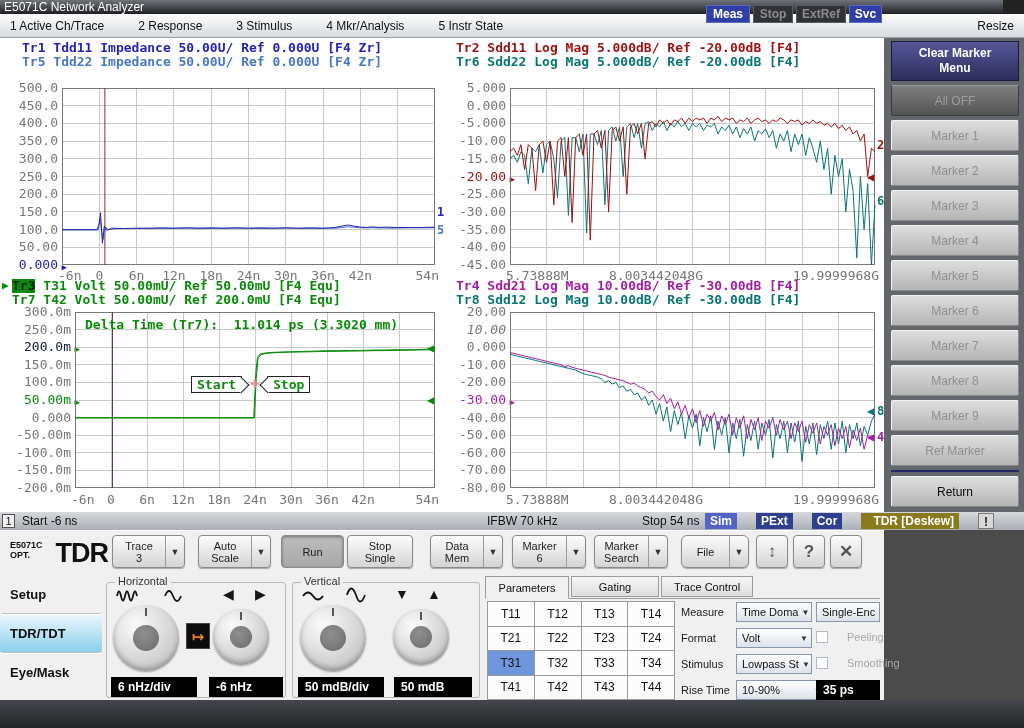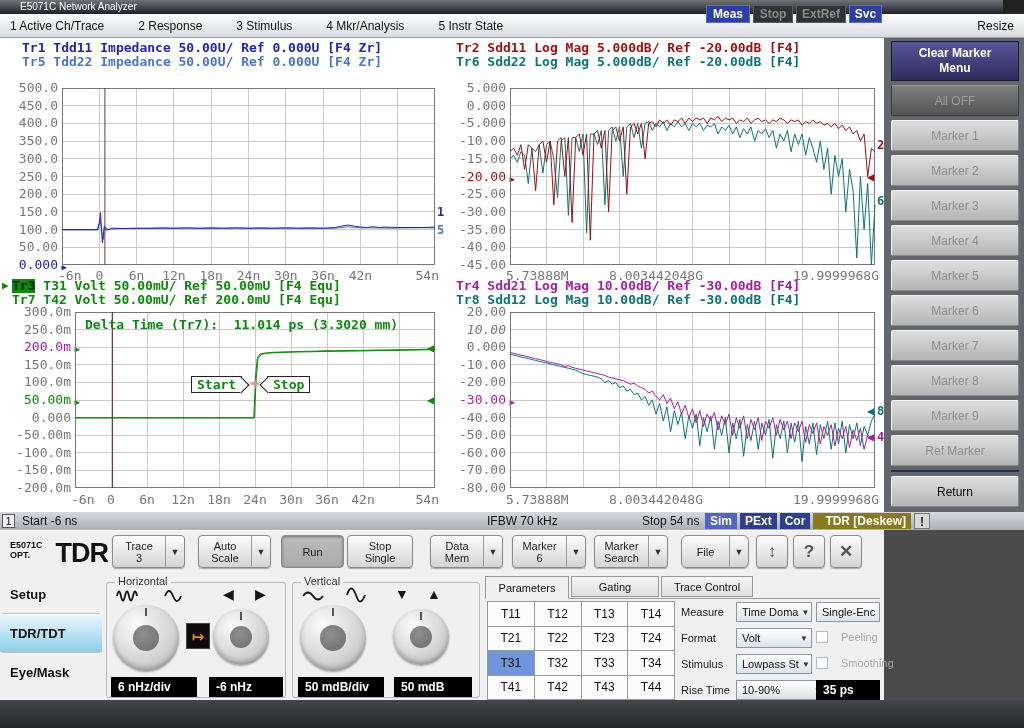--- a/index.html
+++ b/index.html
@@ -1,18 +1,18 @@
 <!DOCTYPE html>
 <html><head>
 <meta charset="utf-8">
 <style>
 *{margin:0;padding:0;box-sizing:border-box}
 html,body{width:1024px;height:728px}
 body{position:relative;background:#222;font-family:"Liberation Sans",sans-serif;overflow:hidden}
-#titlebar{position:absolute;left:0;top:0;width:1003px;height:14px;background:linear-gradient(#70747a,#1e2024);color:#fff;font-size:10px;line-height:14px;padding-left:20px}
+#titlebar{position:absolute;left:0;top:0;width:1003px;height:14px;background:linear-gradient(#70747a,#1e2024);color:#fff;font-size:12px;line-height:14px;padding-left:4px}
 #menubar{position:absolute;top:14px;left:0;width:1024px;height:24px;background:linear-gradient(#fdfdfd,#d7dbdf);border-bottom:1px solid #98a0a8;display:flex;align-items:center;font-size:12px;color:#101010;padding:0 10px;gap:34px}
 #menubar .resize{margin-left:auto}
 #lcd{position:absolute;top:38px;left:0;width:884px;height:474px;background:#fff}
 .hdr{position:absolute;font:bold 13px "DejaVu Sans Mono",monospace;line-height:14px;white-space:pre}
 .hline{display:flex}
 .hArrow{width:10px;font-size:11px}
 .yl{position:absolute;font:13px "DejaVu Sans Mono",monospace;color:#777;width:62px;text-align:right;line-height:14px}
 .ylarrow{position:absolute;right:-9px;top:2px;font-size:9px}
 .xl{position:absolute;font:13px "DejaVu Sans Mono",monospace;color:#777;white-space:nowrap;line-height:14px}
 .edge{position:absolute;font:bold 12px "DejaVu Sans Mono",monospace;line-height:14px;white-space:nowrap}
@@ -26,21 +26,21 @@
 #mmtitle{height:40px;background:linear-gradient(#56569a,#2d2d5c);border:1px solid #191938;color:#fff;font:bold 12px/15px "Liberation Sans",sans-serif;display:flex;align-items:center;justify-content:center;text-align:center;white-space:pre-line}
 .mbtn{height:31px;margin-top:4px;border-radius:2px;background:linear-gradient(#dedede,#b4b4b4);border:1px solid #8a8a8a;border-top-color:#f4f4f4;border-left-color:#f4f4f4;color:#8f8f8f;font:12px "Liberation Sans",sans-serif;display:flex;align-items:center;justify-content:center}
 .mbtn.dark{background:linear-gradient(#7e7e7e,#545454);color:#9d9d9d;border-color:#3c3c3c;border-top-color:#9a9a9a}
 .mbtn.active{color:#0c0c0c}
 .mdiv{height:2px;background:#222a66;margin-top:4px}
 #statusbar{position:absolute;top:512px;left:0;width:1024px;height:18px;background:linear-gradient(#d6d8dc,#aab0b6);font:12px "Liberation Sans",sans-serif;color:#101010}
 #sb-ch{position:absolute;left:2px;top:2px;width:13px;height:14px;background:#f2f2f2;border:1px solid #555;text-align:center;line-height:12px;font-size:11px}
 #sb-start{position:absolute;left:22px;top:2px}
 #sb-ifbw{position:absolute;left:487px;top:2px}
 #sb-stop{position:absolute;left:642px;top:2px}
-#sb-badges{position:absolute;left:705px;top:1px;display:flex;gap:3px;height:16px}
+#sb-badges{position:absolute;left:705px;top:1px;display:flex;gap:19px;height:16px}
 .sbadge{padding:0 5px;color:#fff;font-weight:bold;font-size:12px;line-height:16px;white-space:nowrap}
 #tdr{position:absolute;top:530px;left:0;width:884px;height:170px;background:#f0f0f0;border-top:1px solid #fff}
 #rdark{position:absolute;top:530px;left:884px;width:140px;height:170px;background:#4b4b4b}
 #logo{position:absolute;left:10px;top:540px;color:#111;display:flex;align-items:flex-start}
 #logo .sm{font:bold 9px/10px "Liberation Sans",sans-serif}
 #logo .big{font:bold 27px/26px "Liberation Sans",sans-serif;letter-spacing:-1px;margin-left:13px}
 .tbtn{position:absolute;top:535px;height:33px;border-radius:4px;background:linear-gradient(#fcfcfc,#d4d4d4);border:1px solid #8a8a8a;box-shadow:0 1px 1px rgba(0,0,0,.3);font:11px "Liberation Sans",sans-serif;color:#1c1c1c;display:flex}
 .tbtn .lab{flex:1;display:flex;flex-direction:column;align-items:center;justify-content:center;line-height:12px;white-space:nowrap}
 .tbtn .dd{width:19px;border-left:1px solid #9a9a9a;display:flex;align-items:center;justify-content:center;font-size:9px;color:#333}
 .tbtn.pressed{background:linear-gradient(#bcbcbc,#a9a9a9);box-shadow:inset 0 1px 3px rgba(0,0,0,.4)}
@@ -62,21 +62,21 @@
 #ppanel{position:absolute;left:485px;top:576px;width:395px;height:124px;font:11px "Liberation Sans",sans-serif}
 .ptab{position:absolute;top:0;height:21px;border:1px solid #9a9a9a;background:linear-gradient(#f6f6f6,#dedede);display:flex;align-items:center;justify-content:center;color:#111}
 .ptab.active{background:#f0f0f0;border-bottom:1px solid #f0f0f0;height:23px;z-index:2}
 #ptabline{position:absolute;top:22px;left:0;width:395px;border-top:1px solid #9a9a9a}
 #pmatrix{position:absolute;left:2px;top:25px;width:188px;height:99px;display:grid;grid-template-columns:repeat(4,1fr);grid-auto-rows:1fr;gap:1px;background:#9a9a9a;border:1px solid #9a9a9a}
 .mcell{background:#fcfcfc;display:flex;align-items:center;justify-content:center;font-size:12px;color:#111}
 .mcell.sel{background:#6f96dd}
 .clabel{position:absolute;color:#1a1a1a}
 .dropdown{position:absolute;height:20px;border:1px solid #8897ab;background:linear-gradient(#fff,#dde3eb);display:flex;align-items:center;padding-left:5px;color:#111;overflow:hidden;white-space:nowrap}
 .dropdown .dda{margin-left:auto;min-width:14px;text-align:center;font-size:8px;color:#333}
-.cbox{position:absolute;display:flex;align-items:flex-start;gap:13px;color:#a8a8a8}
+.cbox{position:absolute;display:flex;align-items:flex-start;gap:19px;color:#a8a8a8}
 .cb{width:12px;height:12px;background:#fff;border:1px solid #b2bcc8}
 #bottombar{position:absolute;top:700px;left:0;width:1024px;height:28px;background:linear-gradient(#43464b,#232528)}
 .bbadge{position:absolute;top:5px;height:18px;font:bold 12px/16px "Liberation Sans",sans-serif;text-align:center}
 .bbadge.blue{background:#2e3ea2;color:#fff;border:1px solid #5a6ac8}
 .bbadge.dim{background:#303236;color:#8c8c8c;border:1px solid #585b60}
 </style>
 </head>
 <body>
 
 <div id="titlebar">E5071C Network Analyzer</div>
@@ -176,21 +176,21 @@
       <rect x="0.5" y="0.5" width="364" height="176" fill="none" stroke="#777" shape-rendering="crispEdges"></rect>
       <polyline points="0.0,70.8 3.6,67.3 7.3,74.3 10.9,63.7 14.6,67.3 18.3,95.6 21.9,60.2 25.6,63.7 29.2,56.6 32.9,85.0 36.5,56.6 40.1,53.1 43.8,70.8 47.5,109.7 51.1,53.1 54.8,49.6 58.4,127.4 62.1,49.6 65.7,49.6 69.3,63.7 73.0,46.0 76.6,145.1 80.3,46.0 84.0,46.0 87.6,56.6 91.3,42.5 94.9,116.8 98.6,42.5 102.2,38.9 105.8,53.1 109.5,38.9 113.2,88.5 116.8,38.9 120.5,35.4 124.1,49.6 127.7,35.4 131.4,60.2 135.1,35.4 138.7,33.6 142.3,42.5 146.0,35.4 149.6,38.9 153.3,33.6 156.9,42.5 160.6,35.4 164.3,38.9 167.9,33.6 171.5,38.9 175.2,35.4 178.8,42.5 182.5,35.4 186.2,38.9 189.8,35.4 193.5,42.5 197.1,37.2 200.8,38.9 204.4,35.4 208.0,46.0 211.7,38.9 215.3,42.5 219.0,37.2 222.7,46.0 226.3,38.9 229.9,49.6 233.6,40.7 237.3,46.0 240.9,38.9 244.6,53.1 248.2,42.5 251.8,46.0 255.5,40.7 259.1,49.6 262.8,42.5 266.4,60.2 270.1,46.0 273.8,53.1 277.4,42.5 281.1,63.7 284.7,46.0 288.4,56.6 292.0,46.0 295.7,67.3 299.3,49.6 302.9,60.2 306.6,74.3 310.3,53.1 313.9,81.4 317.6,60.2 321.2,106.2 324.9,67.3 328.5,88.5 332.2,70.8 335.8,123.9 339.5,81.4 343.1,102.7 346.8,169.9 350.4,88.5 354.1,141.6 357.7,95.6 361.4,177.0 365.0,116.8" fill="none" stroke="#0b7575" stroke-width="1"></polyline>
       <polyline points="0.0,63.7 3.6,60.2 7.3,67.3 10.9,56.6 14.6,81.4 18.3,56.6 21.9,60.2 25.6,102.7 29.2,56.6 32.9,53.1 36.5,74.3 40.1,53.1 43.8,116.8 47.5,53.1 51.1,49.6 54.8,88.5 58.4,49.6 62.1,134.5 65.7,49.6 69.3,46.0 73.0,67.3 76.6,46.0 80.3,152.2 84.0,46.0 87.6,42.5 91.3,60.2 94.9,42.5 98.6,123.9 102.2,42.5 105.8,38.9 109.5,53.1 113.2,38.9 116.8,106.2 120.5,38.9 124.1,35.4 127.7,46.0 131.4,35.4 135.1,70.8 138.7,35.4 142.3,33.6 146.0,38.9 149.6,31.9 153.3,35.4 156.9,31.9 160.6,37.2 164.3,31.9 167.9,33.6 171.5,30.1 175.2,35.4 178.8,30.1 182.5,33.6 186.2,30.1 189.8,31.9 193.5,30.1 197.1,35.4 200.8,30.1 204.4,31.9 208.0,28.3 211.7,33.6 215.3,30.1 219.0,31.9 222.7,30.1 226.3,35.4 229.9,31.9 233.6,33.6 237.3,30.1 240.9,35.4 244.6,31.9 248.2,30.1 251.8,33.6 255.5,31.9 259.1,35.4 262.8,31.9 266.4,33.6 270.1,30.1 273.8,31.9 277.4,35.4 281.1,31.9 284.7,33.6 288.4,31.9 292.0,37.2 295.7,33.6 299.3,35.4 302.9,31.9 306.6,35.4 310.3,33.6 313.9,37.2 317.6,35.4 321.2,38.9 324.9,35.4 328.5,40.7 332.2,37.2 335.8,42.5 339.5,38.9 343.1,46.0 346.8,42.5 350.4,53.1 354.1,46.0 357.7,88.5 361.4,60.2 365.0,63.7" fill="none" stroke="#9b1010" stroke-width="1"></polyline>
     </svg>
     <div class="edge" style="left: 877px; top: 99.64px; color: rgb(155, 16, 16);">2</div>
     <div class="edge" style="left: 867px; top: 131.5px; color: rgb(155, 16, 16);">◀</div>
     <div class="edge" style="left: 877px; top: 156.28px; color: rgb(11, 117, 117);">6</div>
     <div class="hdr" style="left: 2px; top: 241px;"><div class="hline"><span class="hArrow" style="color: rgb(10, 138, 10);">▶</span><span style="background: rgb(10, 138, 10); color: rgb(6, 35, 10);">Tr3</span><span style="color: rgb(10, 138, 10);"> T31 Volt 50.00mU/ Ref 50.00mU [F4 Equ]</span></div><div class="hline"><span class="hArrow" style="color: rgb(10, 138, 10);"> </span><span style="color: rgb(10, 138, 10);">Tr7</span><span style="color: rgb(10, 138, 10);"> T42 Volt 50.00mU/ Ref 200.0mU [F4 Equ]</span></div></div>
     <div class="yl" style="left: 9px; top: 267px;"><span style="color: rgb(119, 119, 119);">300.0m</span></div>
     <div class="yl" style="left: 9px; top: 284.6px;"><span style="color: rgb(119, 119, 119);">250.0m</span></div>
-    <div class="yl" style="left: 9px; top: 302.2px;"><span style="color: #a21caf;">200.0m</span><span class="ylarrow" style="color: rgb(10, 138, 10);">▶</span></div>
+    <div class="yl" style="left: 9px; top: 302.2px;"><span style="color: #0f172a;">200.0m</span><span class="ylarrow" style="color: rgb(10, 138, 10);">▶</span></div>
     <div class="yl" style="left: 9px; top: 319.8px;"><span style="color: rgb(119, 119, 119);">150.0m</span></div>
     <div class="yl" style="left: 9px; top: 337.4px;"><span style="color: rgb(119, 119, 119);">100.0m</span></div>
     <div class="yl" style="left: 9px; top: 355px;"><span style="color: rgb(10, 138, 10);">50.00m</span><span class="ylarrow" style="color: rgb(10, 138, 10);">▶</span></div>
     <div class="yl" style="left: 9px; top: 372.6px;"><span style="color: rgb(119, 119, 119);">0.000</span></div>
     <div class="yl" style="left: 9px; top: 390.2px;"><span style="color: rgb(119, 119, 119);">-50.00m</span></div>
     <div class="yl" style="left: 9px; top: 407.8px;"><span style="color: rgb(119, 119, 119);">-100.0m</span></div>
     <div class="yl" style="left: 9px; top: 425.4px;"><span style="color: rgb(119, 119, 119);">-150.0m</span></div>
     <div class="yl" style="left: 9px; top: 443px;"><span style="color: rgb(119, 119, 119);">-200.0m</span></div>
     <div class="xl" style="top: 455px; left: 71px;">-6n</div>
     <div class="xl" style="top: 455px; left: 111px; transform: translateX(-50%);">0</div>

